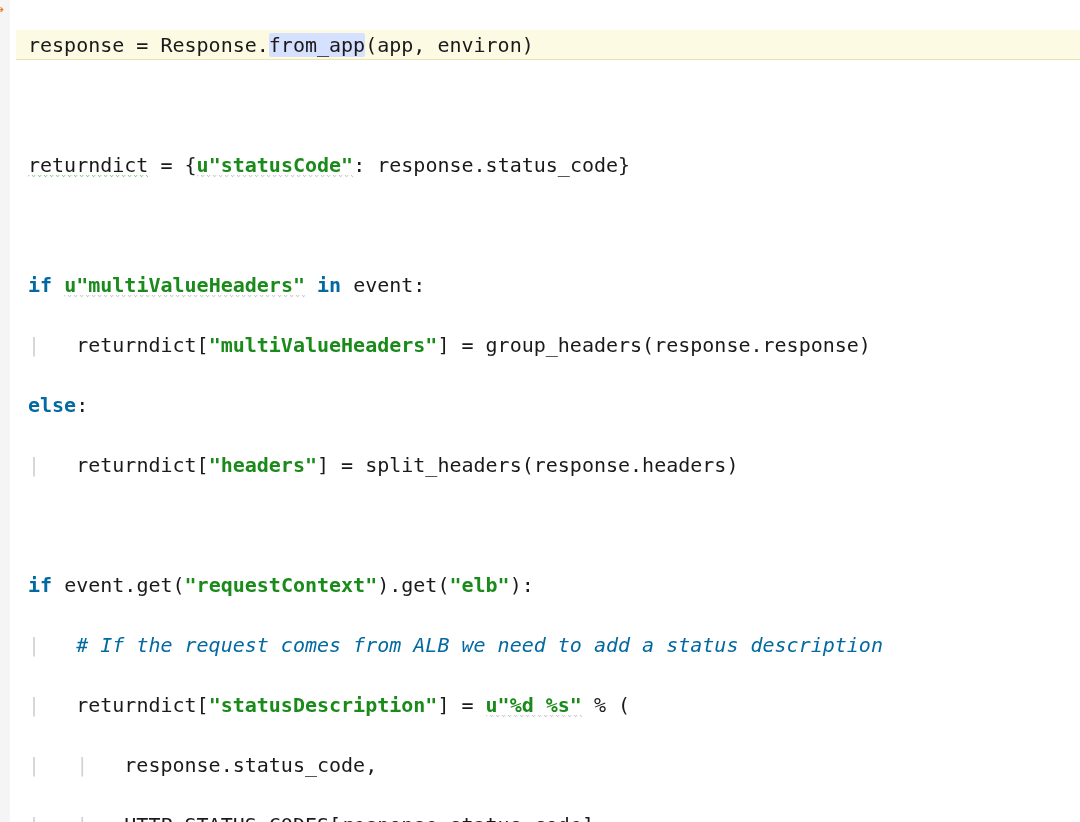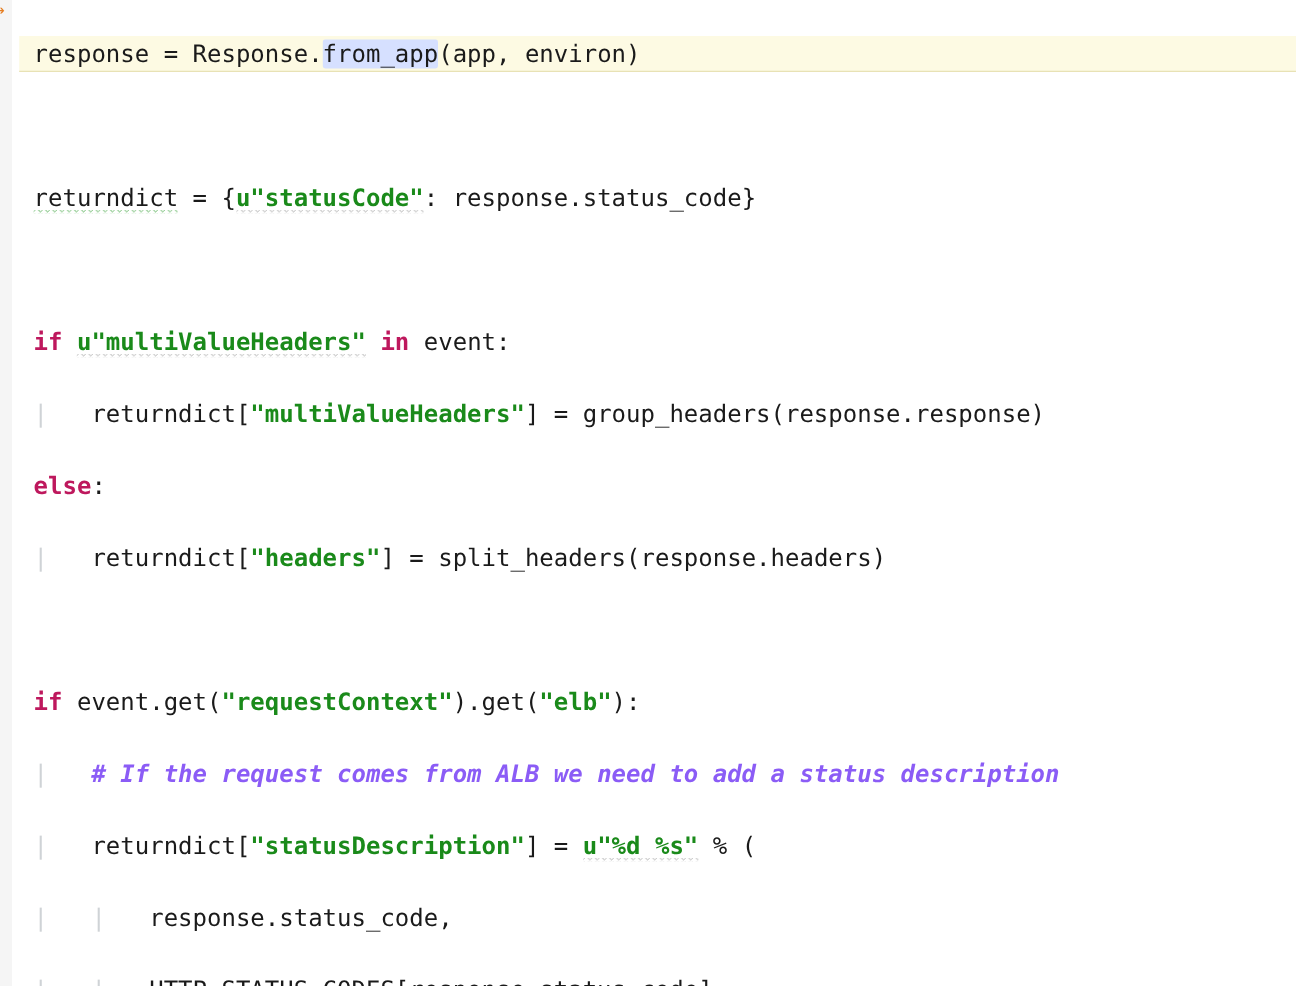--- a/index.html
+++ b/index.html
@@ -40,23 +40,23 @@
   }
   .line {
     display: block;
     height: 30px;
     padding-left: 12px;
   }
   .hl-line {
     background: #fdfae3;
     box-shadow: inset 0 -1px 0 #e8e2b5;
   }
-  .kw    { color: #be185d; font-weight: bold; }
+  .kw    { color: #0369a1; font-weight: bold; }
   .str   { color: #1a8a1a; font-weight: bold; }
-  .com   { color: #8b5cf6; font-style: italic; font-weight: bold; }
+  .com   { color: #0369a1; font-style: italic; }
   .pipe  { color: #cfd3d6; }
   .sel   { background: #d6e0ff; border-radius: 2px; text-align: center; }
   .squig {
     background-image: linear-gradient(45deg, transparent 65%, #7ec27e 80%, transparent 90%),
                       linear-gradient(135deg, transparent 5%, #7ec27e 15%, transparent 25%);
     background-size: 6px 3px;
     background-repeat: repeat-x;
     background-position: 0 100%;
     padding-bottom: 1px;
   }

